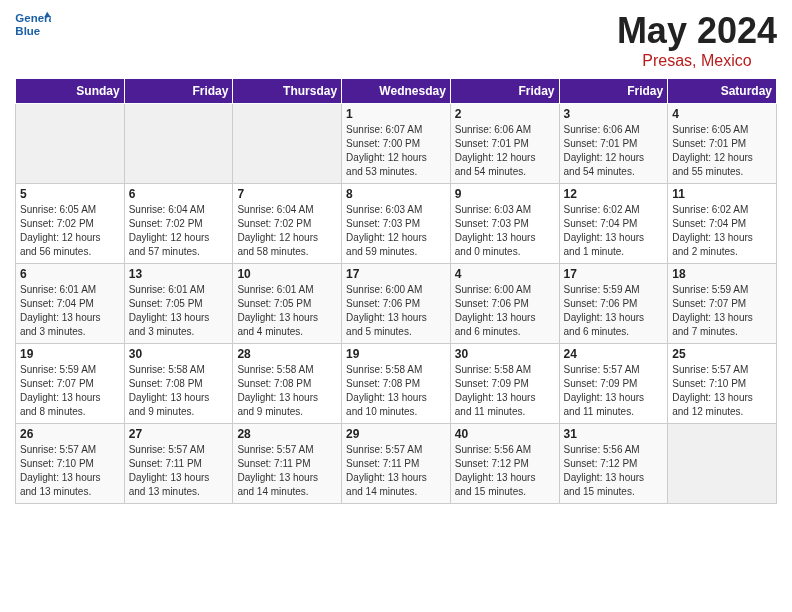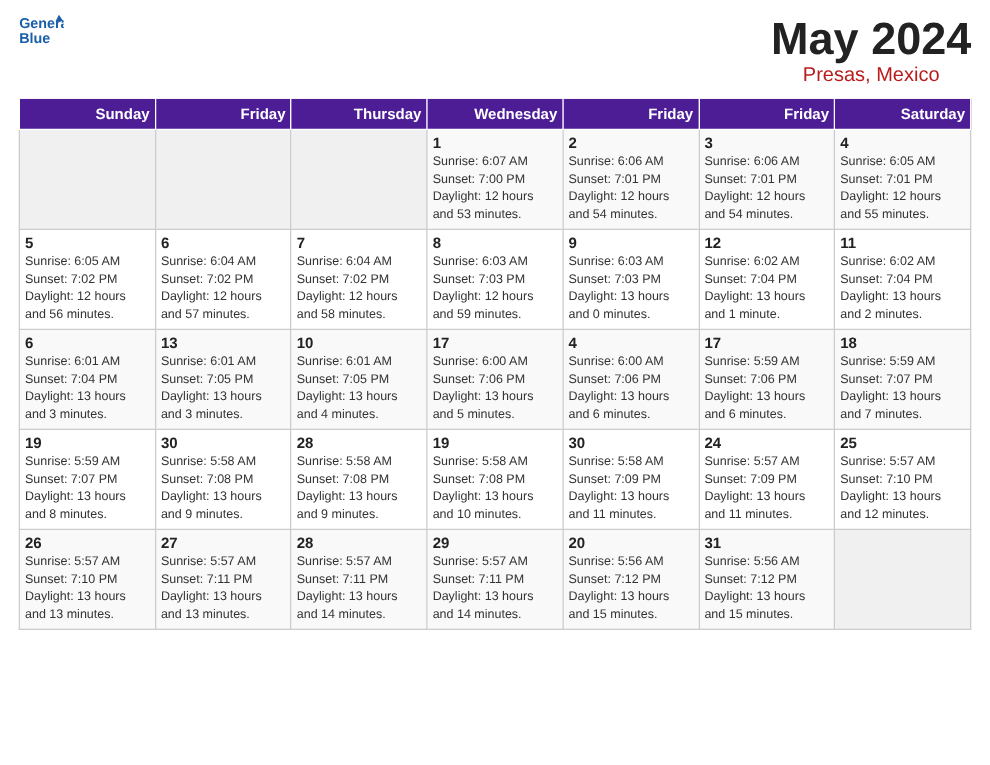--- a/index.html
+++ b/index.html
@@ -322,21 +322,21 @@
 and 14 minutes.</div>
           </td>
           <td>
             <span class="day-number">29</span>
             <div class="day-info" style="white-space: pre-line;">Sunrise: 5:57 AM
 Sunset: 7:11 PM
 Daylight: 13 hours
 and 14 minutes.</div>
           </td>
           <td>
-            <span class="day-number">20</span>
+            <span class="day-number">40</span>
             <div class="day-info" style="white-space: pre-line;">Sunrise: 5:56 AM
 Sunset: 7:12 PM
 Daylight: 13 hours
 and 15 minutes.</div>
           </td>
           <td>
             <span class="day-number">31</span>
             <div class="day-info" style="white-space: pre-line;">Sunrise: 5:56 AM
 Sunset: 7:12 PM
 Daylight: 13 hours

